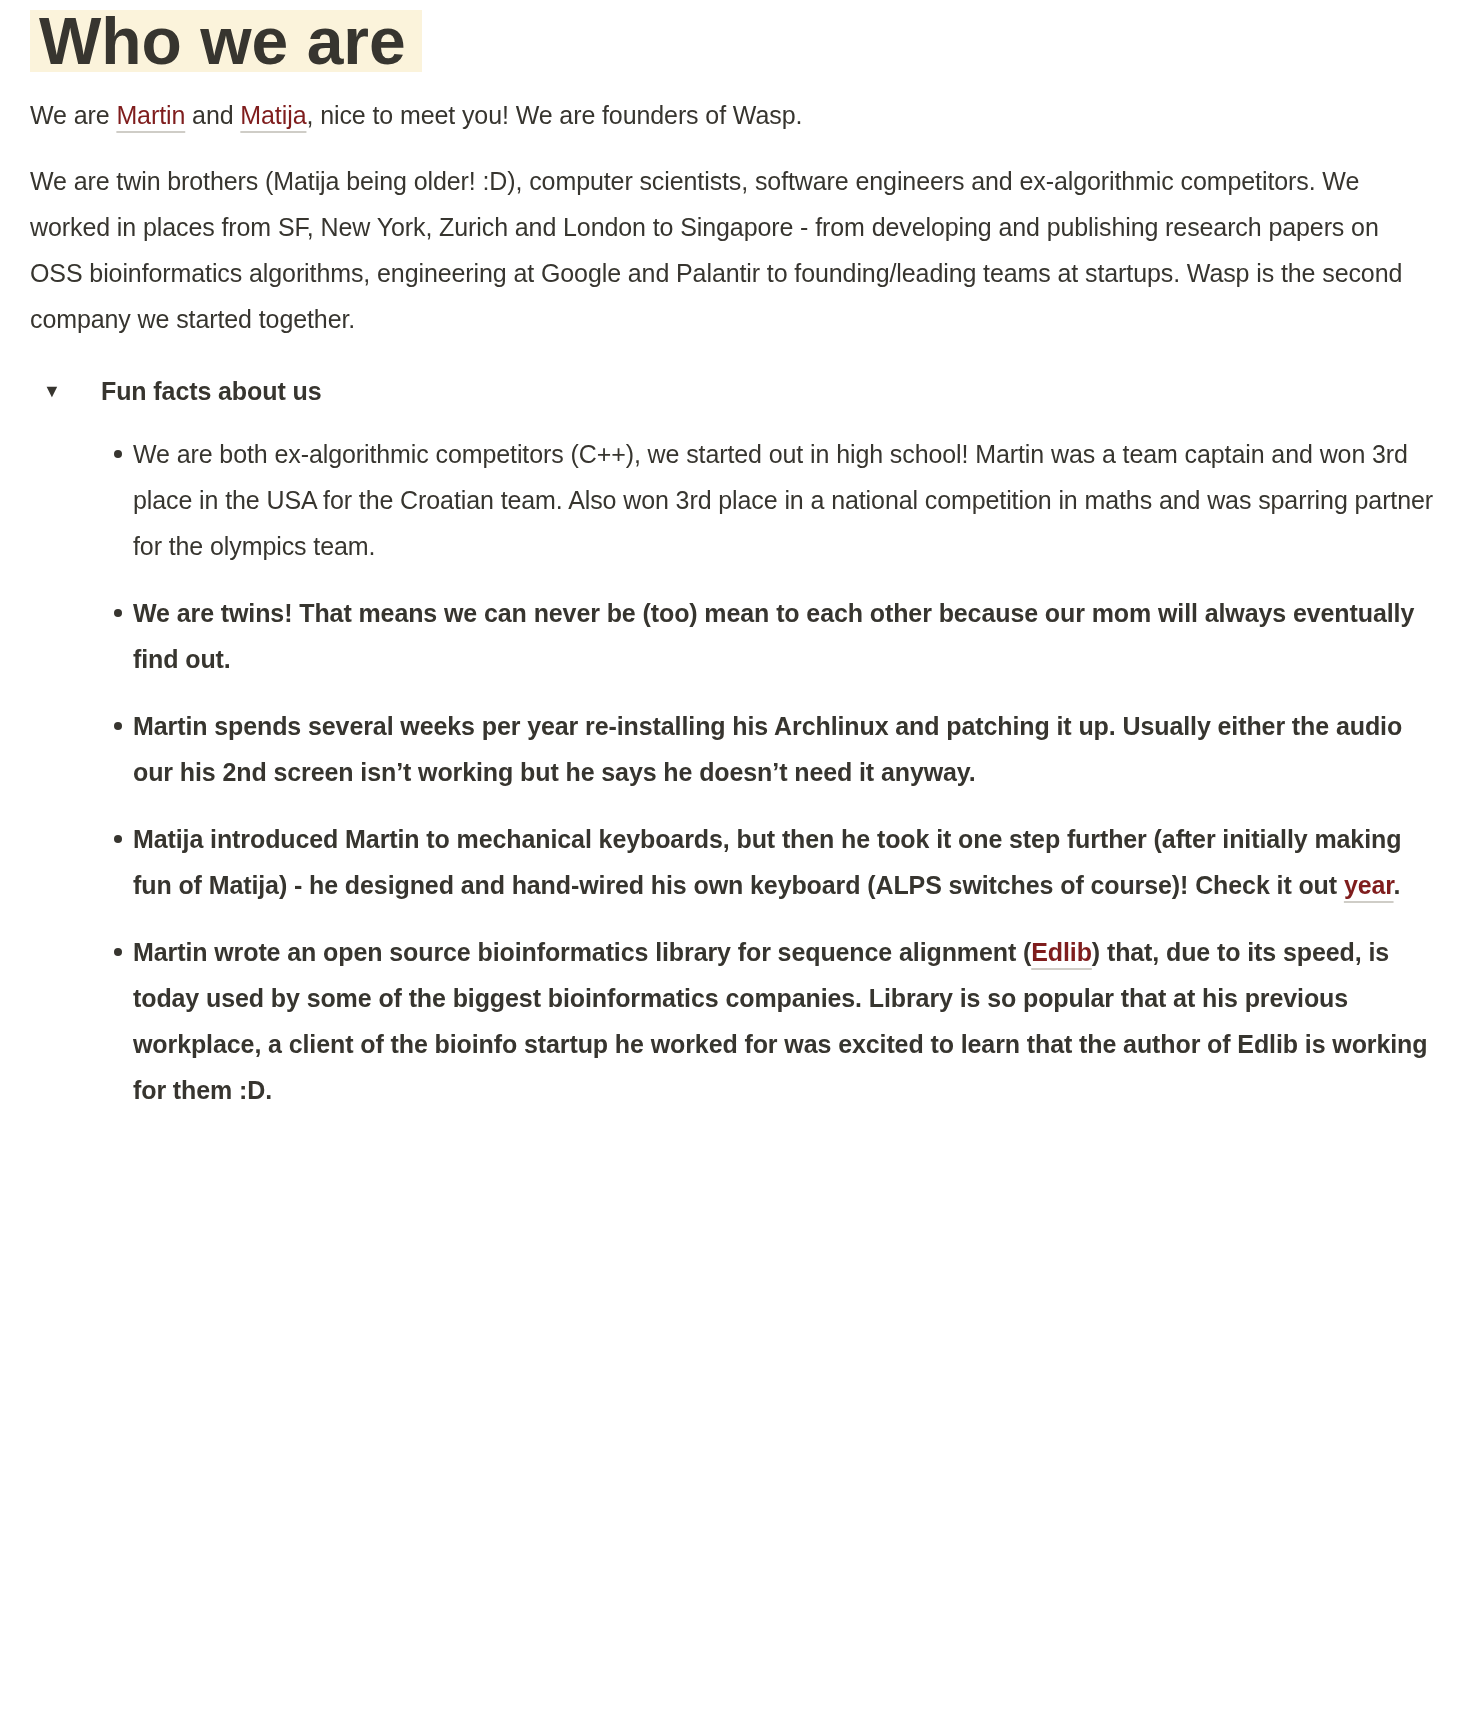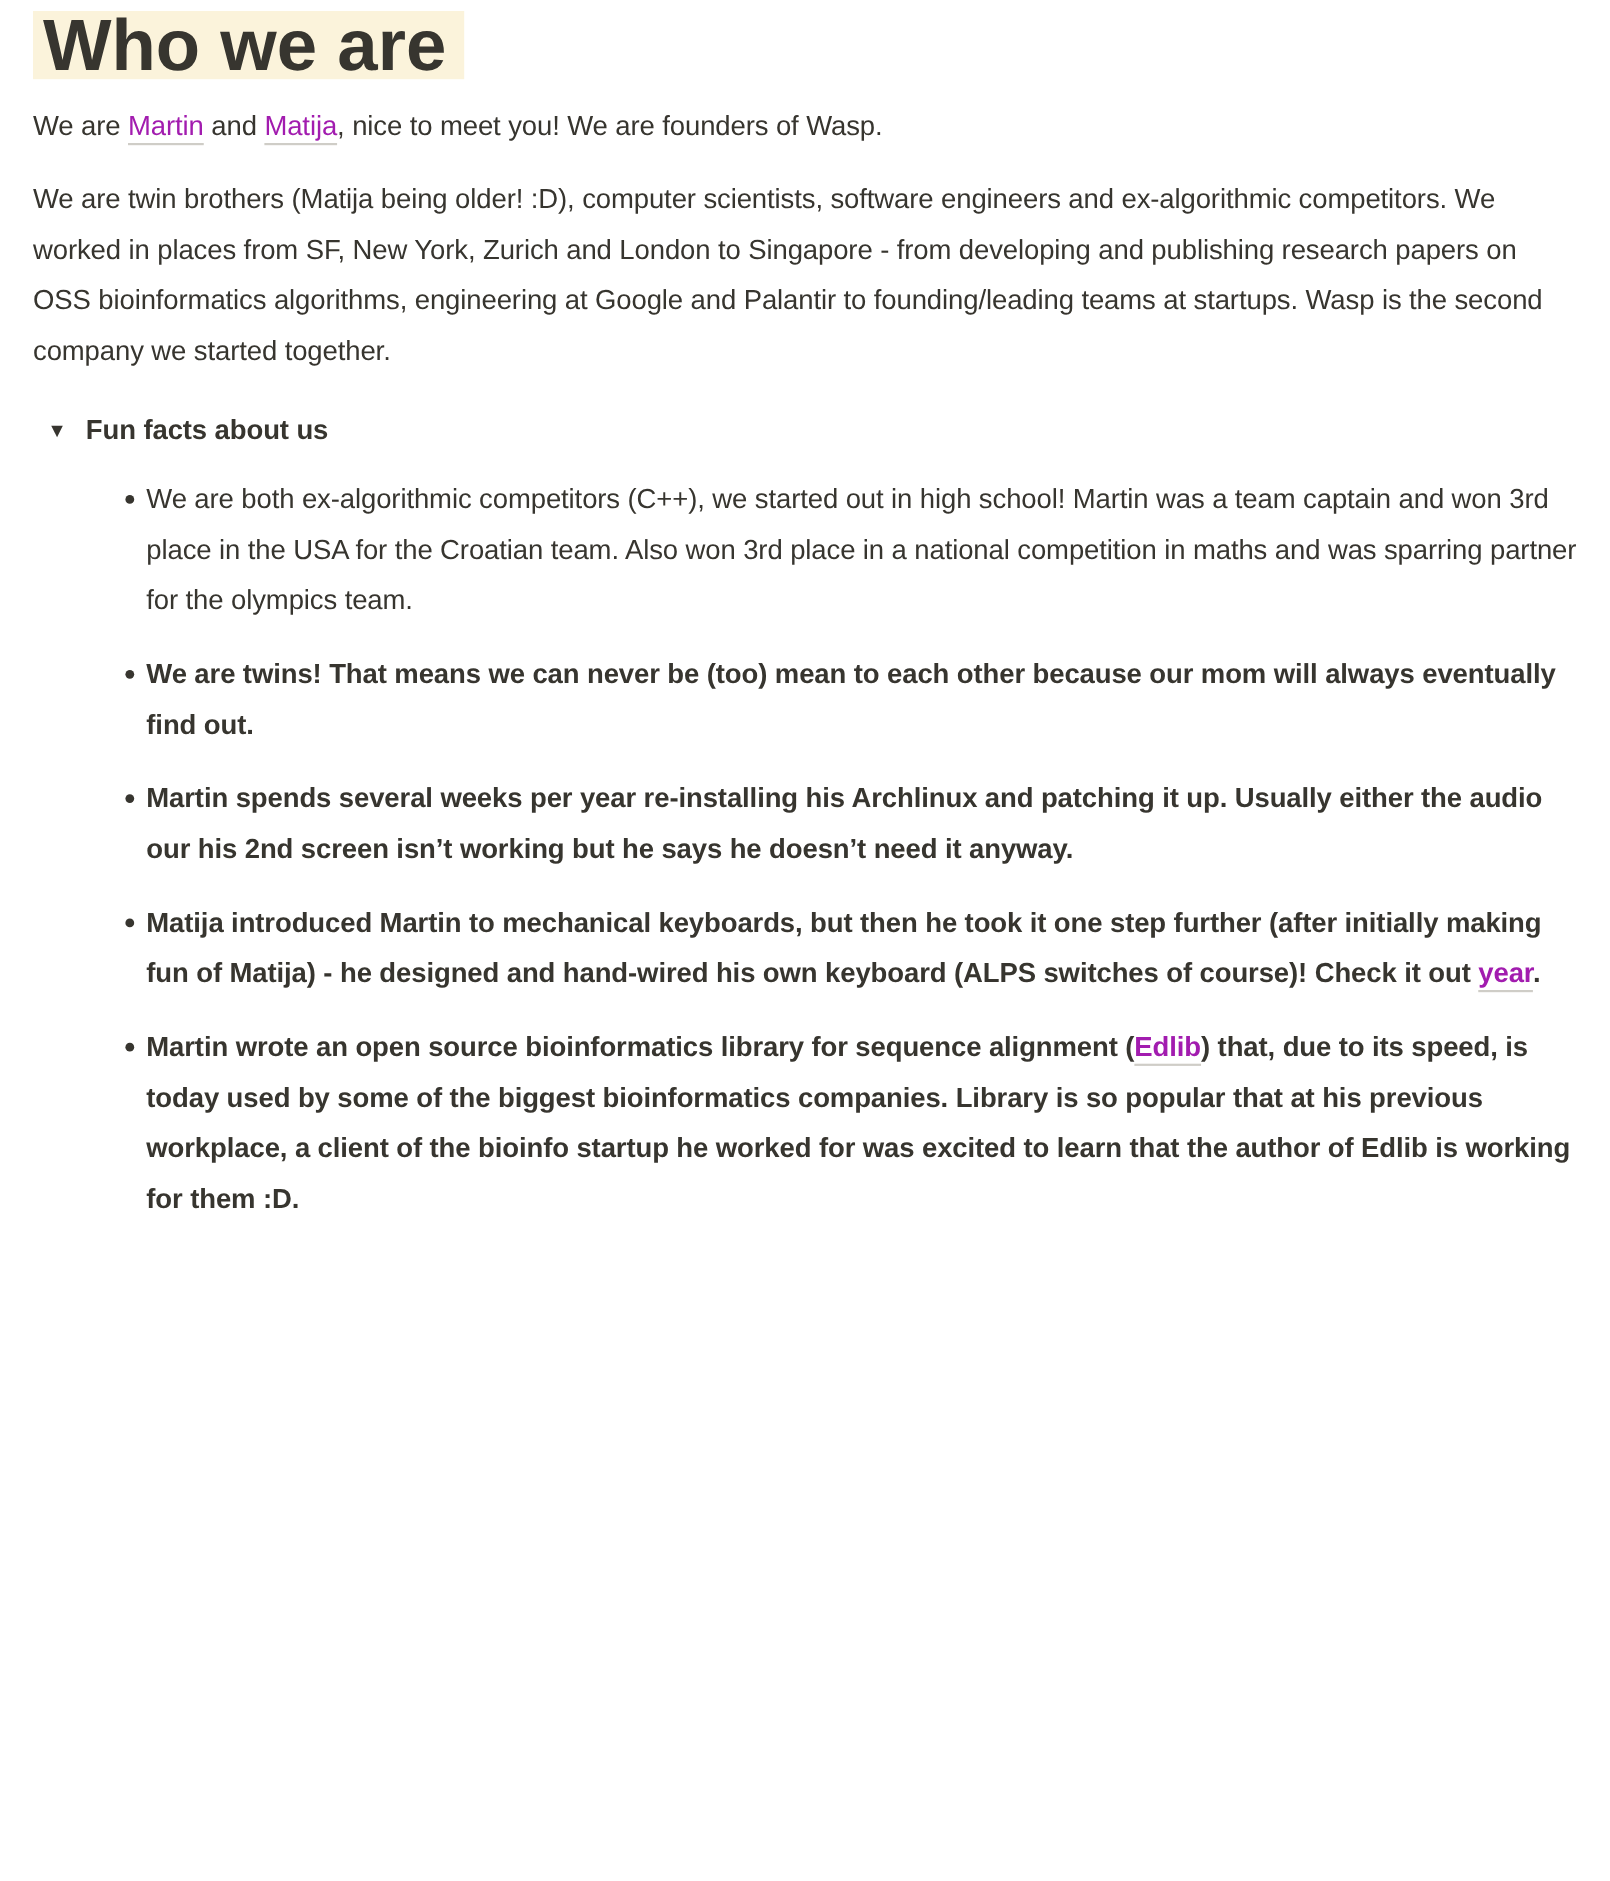--- a/index.html
+++ b/index.html
@@ -37,42 +37,42 @@
   }
   .toggle-icon {
     width: 48px;
     flex: 0 0 48px;
     padding-left: 13px;
     font-size: 18px;
     line-height: 46px;
     color: #37352F;
     user-select: none;
   }
-  .toggle-label { font-weight: 700; }
+  .toggle-label { font-weight: 700; margin-left: 23px; }
 
   ul.facts {
     list-style: none;
     margin-top: 17px;
     padding-left: 103px;
   }
   ul.facts > li { position: relative; }
   ul.facts > li + li { margin-top: 21px; font-weight: bold; }
   ul.facts > li::before {
     content: "";
     position: absolute;
     left: -19px;
     top: 19px;
     width: 8px;
     height: 8px;
     border-radius: 50%;
     background: #37352F;
   }
 
   a.link {
-    color: #a21caf;
+    color: #7f1d1d;
     text-decoration: underline;
     text-decoration-color: #CFCDC7;
     text-decoration-thickness: 2px;
     text-underline-offset: 7px;
     cursor: pointer;
   }
 
   .emoji { display: inline-block; width: 33px; height: 33px; vertical-align: -7px; }
   .emoji svg { width: 33px; height: 33px; display: block; }
 </style>

